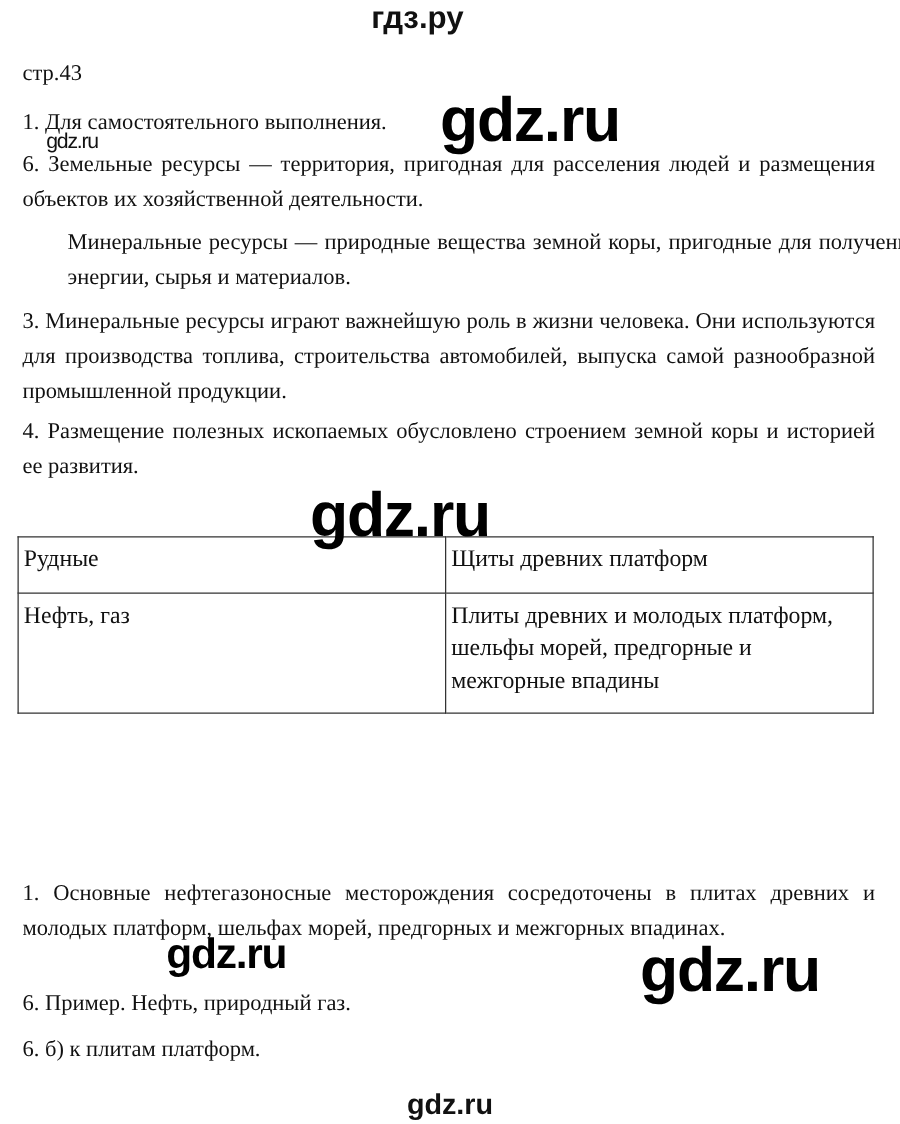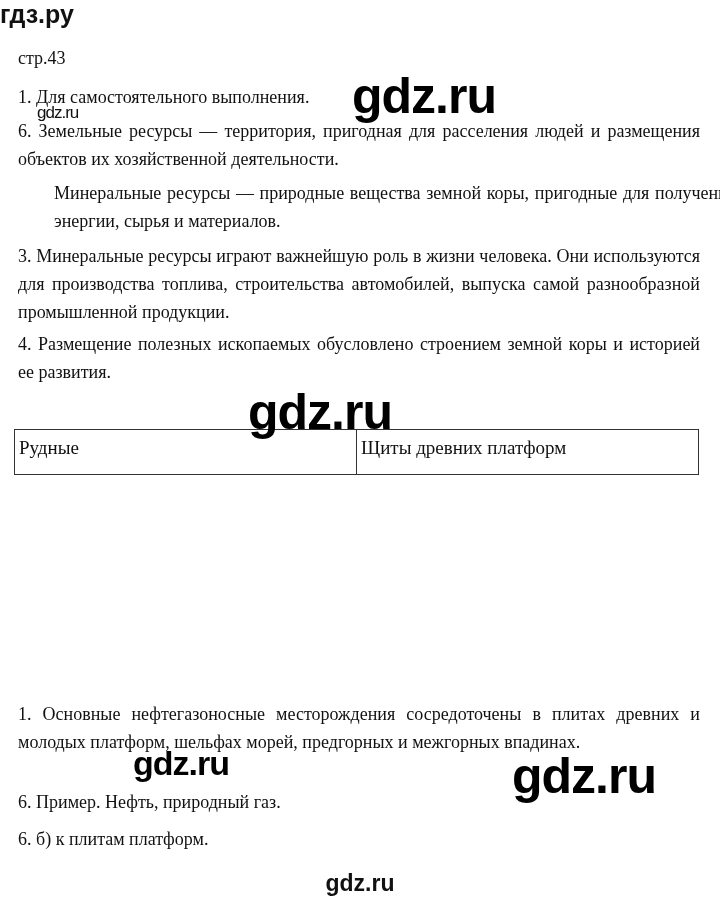--- a/index.html
+++ b/index.html
@@ -3,21 +3,21 @@
 <meta charset="utf-8">
 <style>
   html, body { margin: 0; padding: 0; background: #ffffff; }
   body {
     width: 720px; height: 899px; position: relative; overflow: hidden;
     font-family: "Liberation Serif", "DejaVu Serif", serif;
     color: #111111;
   }
   .abs { position: absolute; }
   .site-title {
-    left: 0; width: 668px; top: 0; 
+    left: 0; width: 668px; top: 0; text-align: center;
     font-family: "Liberation Sans", "DejaVu Sans", sans-serif;
     font-weight: bold; font-size: 25px; line-height: 28px; color: #111;
   }
   .txt { font-size: 18px; line-height: 28px; left: 18px; width: 682px; }
   .just { text-align: justify; text-align-last: left; }
   .wm {
     font-family: "Liberation Sans", "DejaVu Sans", sans-serif;
     font-weight: bold; color: #000; letter-spacing: -1px;
   }
   .wm-big { font-size: 50px; line-height: 52px; }
@@ -54,20 +54,24 @@
 <div class="abs txt just" style="top:179px;margin-left:36px;">Минеральные ресурсы — природные вещества земной коры, пригодные для получения энергии, сырья и материалов.</div>
 <div class="abs txt just" style="top:242px;">3. Минеральные ресурсы играют важнейшую роль в жизни человека. Они используются для производства топлива, строительства автомобилей, выпуска самой разнообразной промышленной продукции.</div>
 <div class="abs txt just" style="top:330px;">4. Размещение полезных ископаемых обусловлено строением земной коры и историей ее развития.</div>
 
 <table class="minerals">
   <tbody>
   <tr class="r1">
     <td class="c1">Рудные</td>
     <td>Щиты древних платформ</td>
   </tr>
+  <tr class="r3">
+    <td class="c1">Нефть, газ</td>
+    <td class="cell-just">Плиты древних и молодых платформ, шельфы морей, предгорные и межгорные впадины</td>
+  </tr>
 </tbody>
   </table>
 
 <div class="abs wm wm-big" style="left:248px; top:386px;">gdz.ru</div>
 
 <div class="abs txt just" style="top:700px;">1. Основные нефтегазоносные месторождения сосредоточены в плитах древних и молодых платформ, шельфах морей, предгорных и межгорных впадинах.</div>
 <div class="abs wm wm-med" style="left:133px; top:745px;">gdz.ru</div>
 <div class="abs wm wm-big" style="left:512px; top:750px;">gdz.ru</div>
 
 <div class="abs txt" style="top:788px;">6. Пример. Нефть, природный газ.</div>

